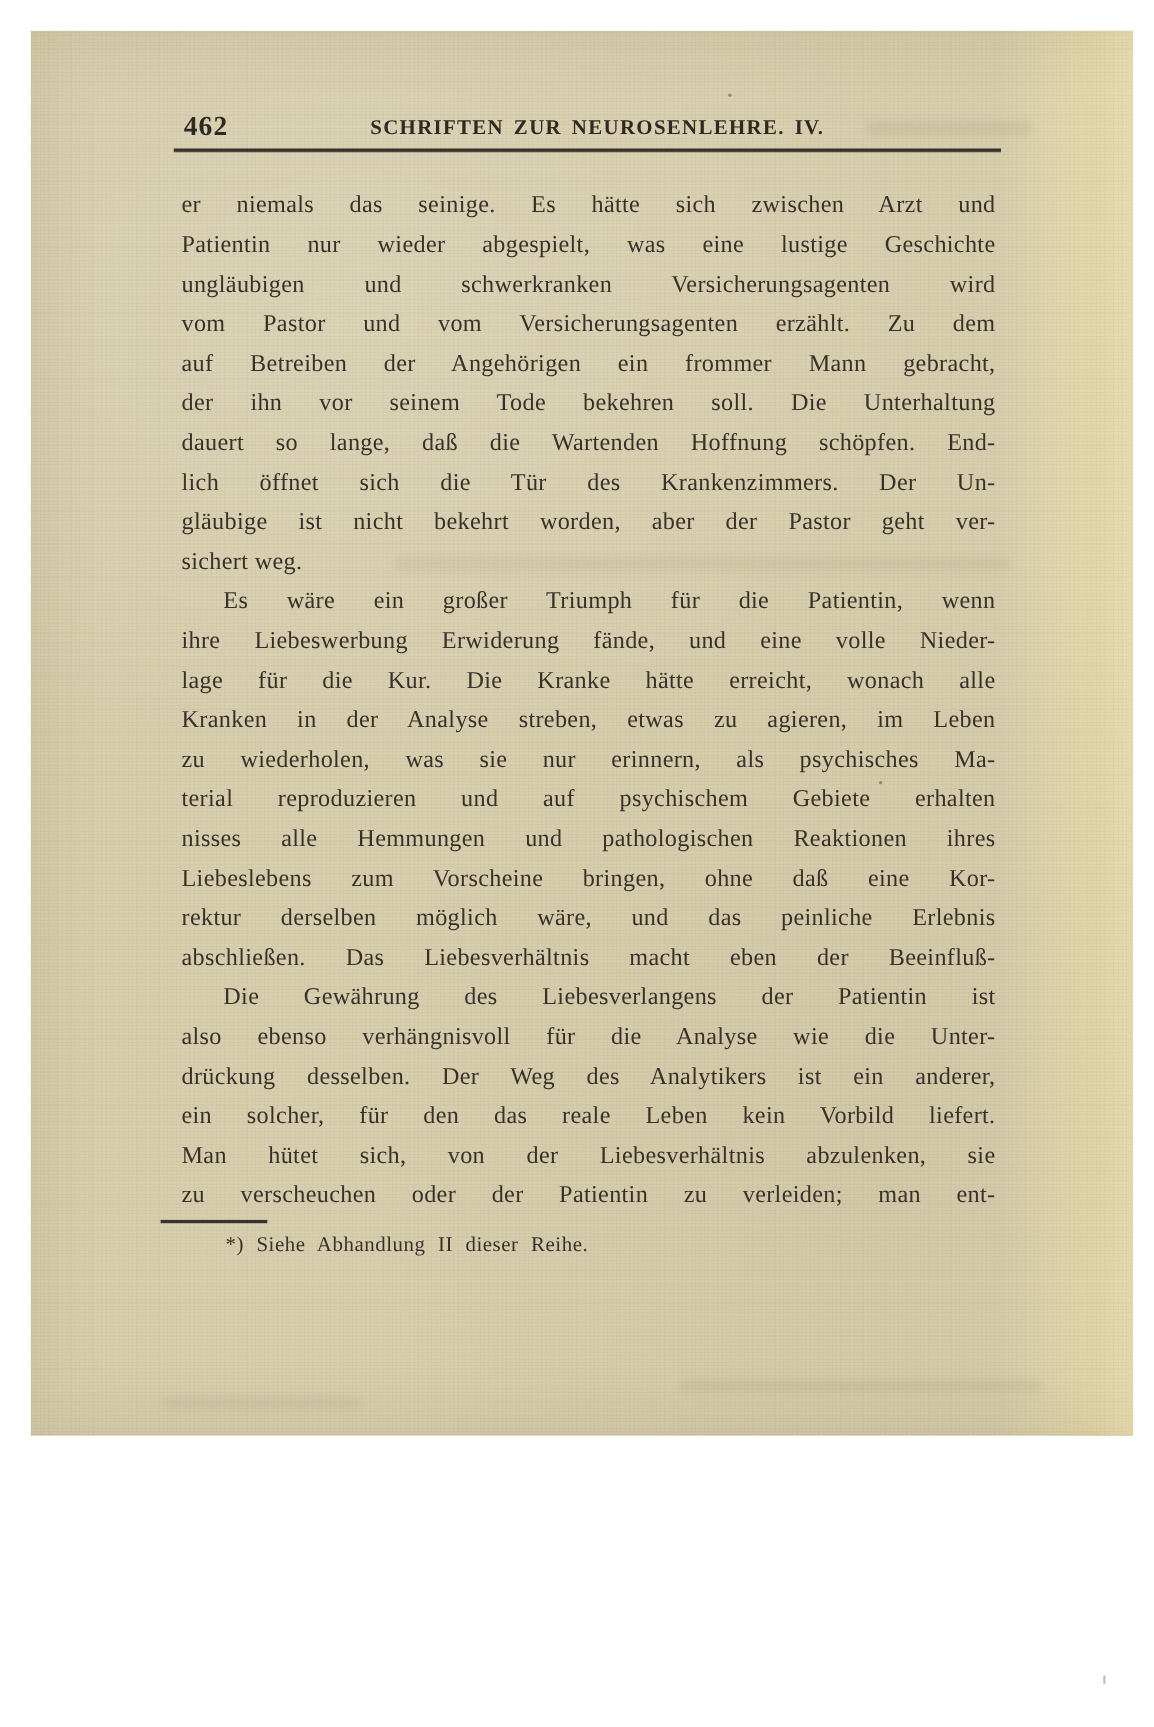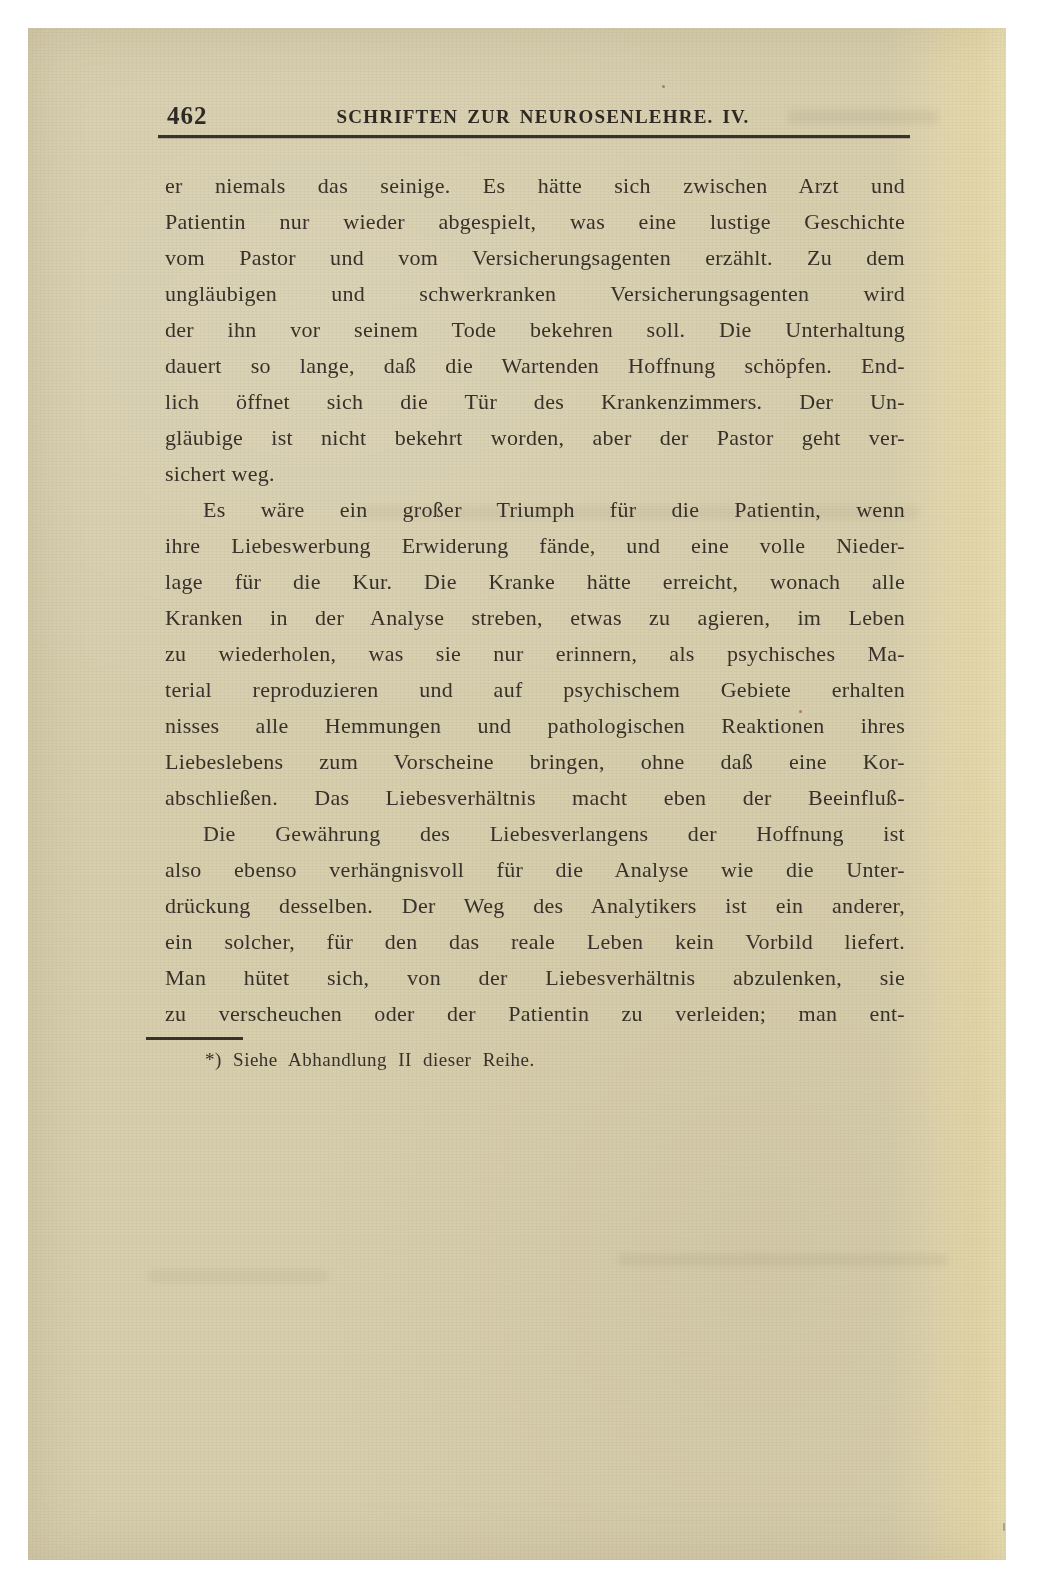--- a/index.html
+++ b/index.html
@@ -5,27 +5,28 @@
   html,body{margin:0;padding:0;}
   body{
     width:1049px;height:1570px;
     background:#ffffff;
     font-family:"Liberation Serif","DejaVu Serif",serif;
     position:relative;
     overflow:hidden;
   }
   .scan-bg{position:absolute;inset:0;background:#ffffff;}
   .paper{
-    position:absolute;left:28px;top:28px;width:978px;height:1532px;
+    position:absolute;left:28px;top:28px;width:978px;height:1277px;
     background:
       radial-gradient(ellipse 900px 700px at 30% 20%, rgba(255,255,255,0.10), rgba(0,0,0,0) 60%),
       radial-gradient(ellipse 700px 900px at 75% 80%, rgba(150,135,90,0.08), rgba(0,0,0,0) 65%),
       linear-gradient(to right, rgba(0,0,0,0) 88%, rgba(244,227,170,0.55) 97%, rgba(248,236,190,0.8) 100%),
       #d7ceae;
     box-shadow:inset 0 0 60px rgba(130,115,75,0.18);
+    padding-left:24px;
   }
   .grain{
     position:absolute;inset:0;pointer-events:none;
     background:
       repeating-linear-gradient(0deg, rgba(110,100,70,0.035) 0 1px, rgba(0,0,0,0) 1px 3px),
       repeating-linear-gradient(90deg, rgba(110,100,70,0.028) 0 1px, rgba(0,0,0,0) 1px 4px);
     mix-blend-mode:multiply;
   }
   .content{
     position:absolute;left:137px;top:0;width:740px;color:#362f26;
@@ -98,41 +99,43 @@
       <div class="header-row">
         <span class="page-number">462</span>
         <div class="running-title">SCHRIFTEN ZUR NEUROSENLEHRE. IV.</div>
       </div>
       <div class="header-rule"></div>
 
       <div class="body-text">
           <div class="para">
             <div class="line">er niemals das seinige. Es hätte sich zwischen Arzt und</div>
             <div class="line">Patientin nur wieder abgespielt, was eine lustige Geschichte</div>
+            <div class="line">ungläubigen und schwerkranken Versicherungsagenten wird</div>
             <div class="line">vom Pastor und vom Versicherungsagenten erzählt. Zu dem</div>
-            <div class="line">ungläubigen und schwerkranken Versicherungsagenten wird</div>
+            <div class="line">auf Betreiben der Angehörigen ein frommer Mann gebracht,</div>
             <div class="line">der ihn vor seinem Tode bekehren soll. Die Unterhaltung</div>
             <div class="line">dauert so lange, daß die Wartenden Hoffnung schöpfen. End-</div>
             <div class="line">lich öffnet sich die Tür des Krankenzimmers. Der Un-</div>
             <div class="line">gläubige ist nicht bekehrt worden, aber der Pastor geht ver-</div>
             <div class="line endpara">sichert weg.</div>
           </div>
           <div class="para">
             <div class="line indent">Es wäre ein großer Triumph für die Patientin, wenn</div>
             <div class="line">ihre Liebeswerbung Erwiderung fände, und eine volle Nieder-</div>
             <div class="line">lage für die Kur. Die Kranke hätte erreicht, wonach alle</div>
             <div class="line">Kranken in der Analyse streben, etwas zu agieren, im Leben</div>
             <div class="line">zu wiederholen, was sie nur erinnern, als psychisches Ma-</div>
             <div class="line">terial reproduzieren und auf psychischem Gebiete erhalten</div>
             <div class="line">nisses alle Hemmungen und pathologischen Reaktionen ihres</div>
             <div class="line">Liebeslebens zum Vorscheine bringen, ohne daß eine Kor-</div>
+            <div class="line">rektur derselben möglich wäre, und das peinliche Erlebnis</div>
             <div class="line">abschließen. Das Liebesverhältnis macht eben der Beeinfluß-</div>
           </div>
           <div class="para">
-            <div class="line indent">Die Gewährung des Liebesverlangens der Hoffnung ist</div>
+            <div class="line indent">Die Gewährung des Liebesverlangens der Patientin ist</div>
             <div class="line">also ebenso verhängnisvoll für die Analyse wie die Unter-</div>
             <div class="line">drückung desselben. Der Weg des Analytikers ist ein anderer,</div>
             <div class="line">ein solcher, für den das reale Leben kein Vorbild liefert.</div>
             <div class="line">Man hütet sich, von der Liebesverhältnis abzulenken, sie</div>
             <div class="line">zu verscheuchen oder der Patientin zu verleiden; man ent-</div>
           </div>
         </div>
 
       <div class="footnote">
         <div class="footnote-rule"></div>

